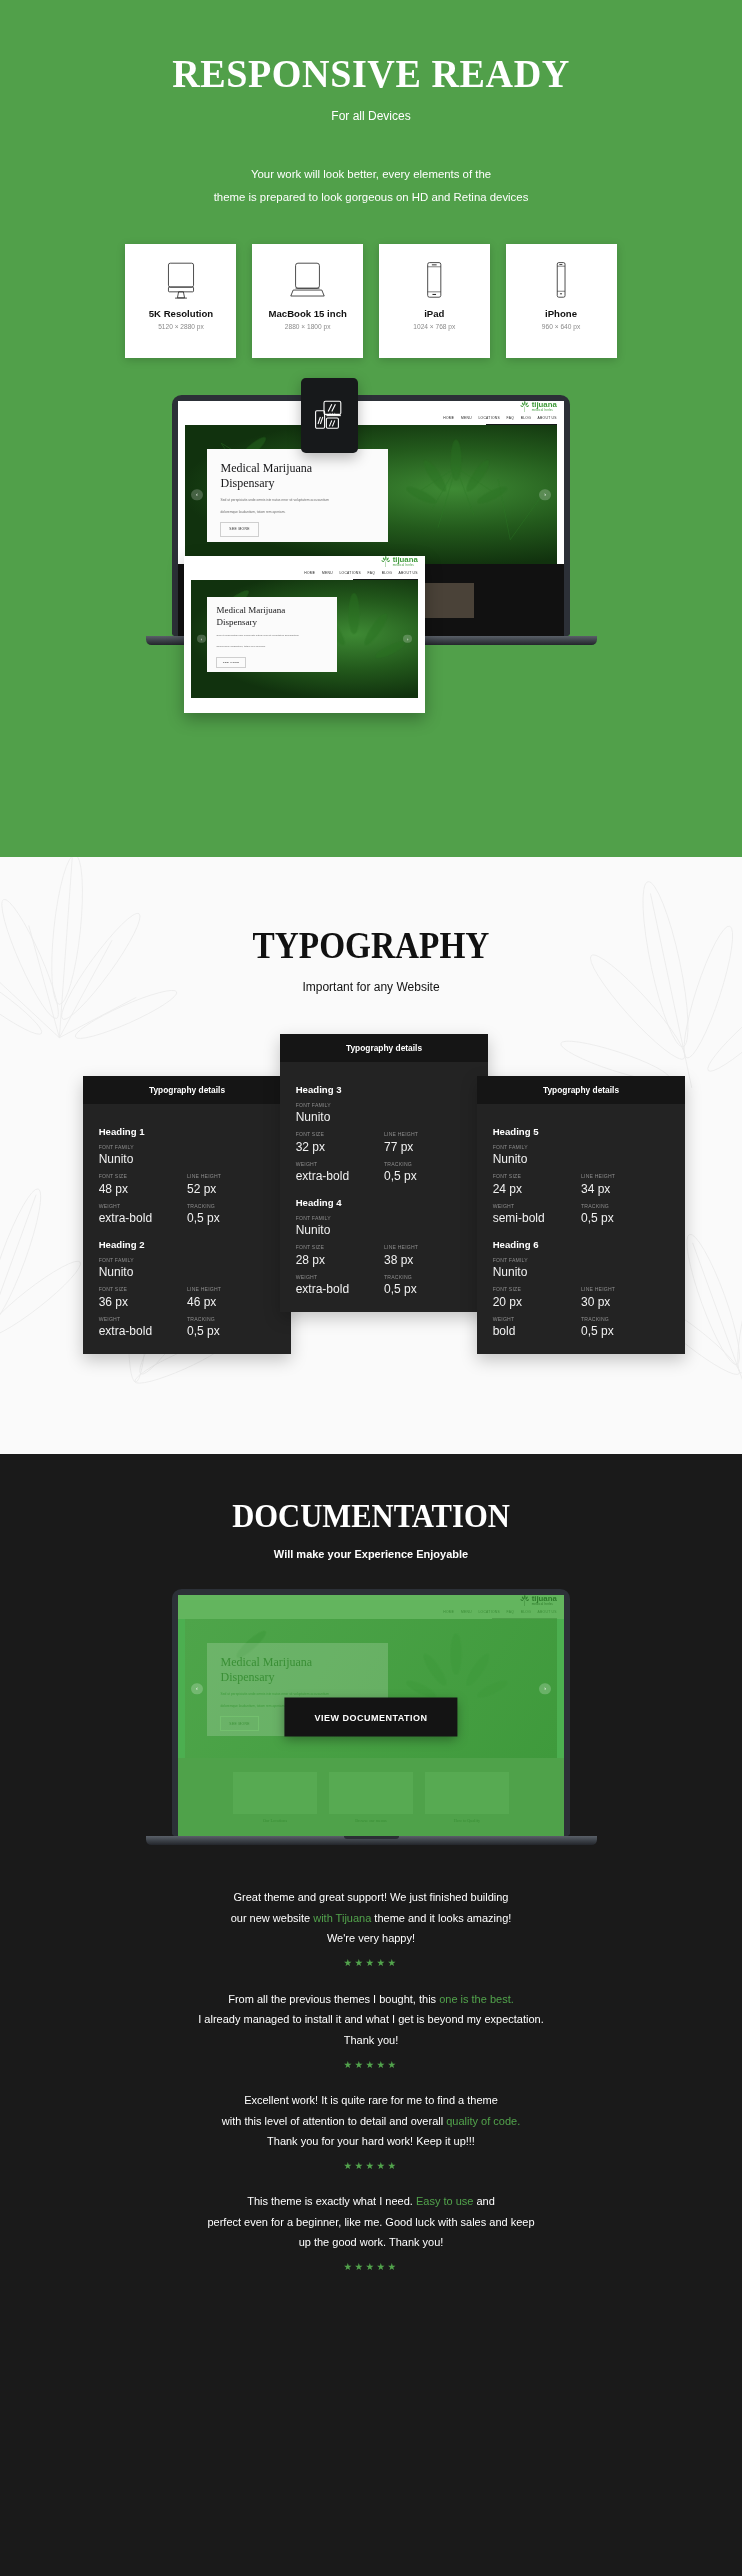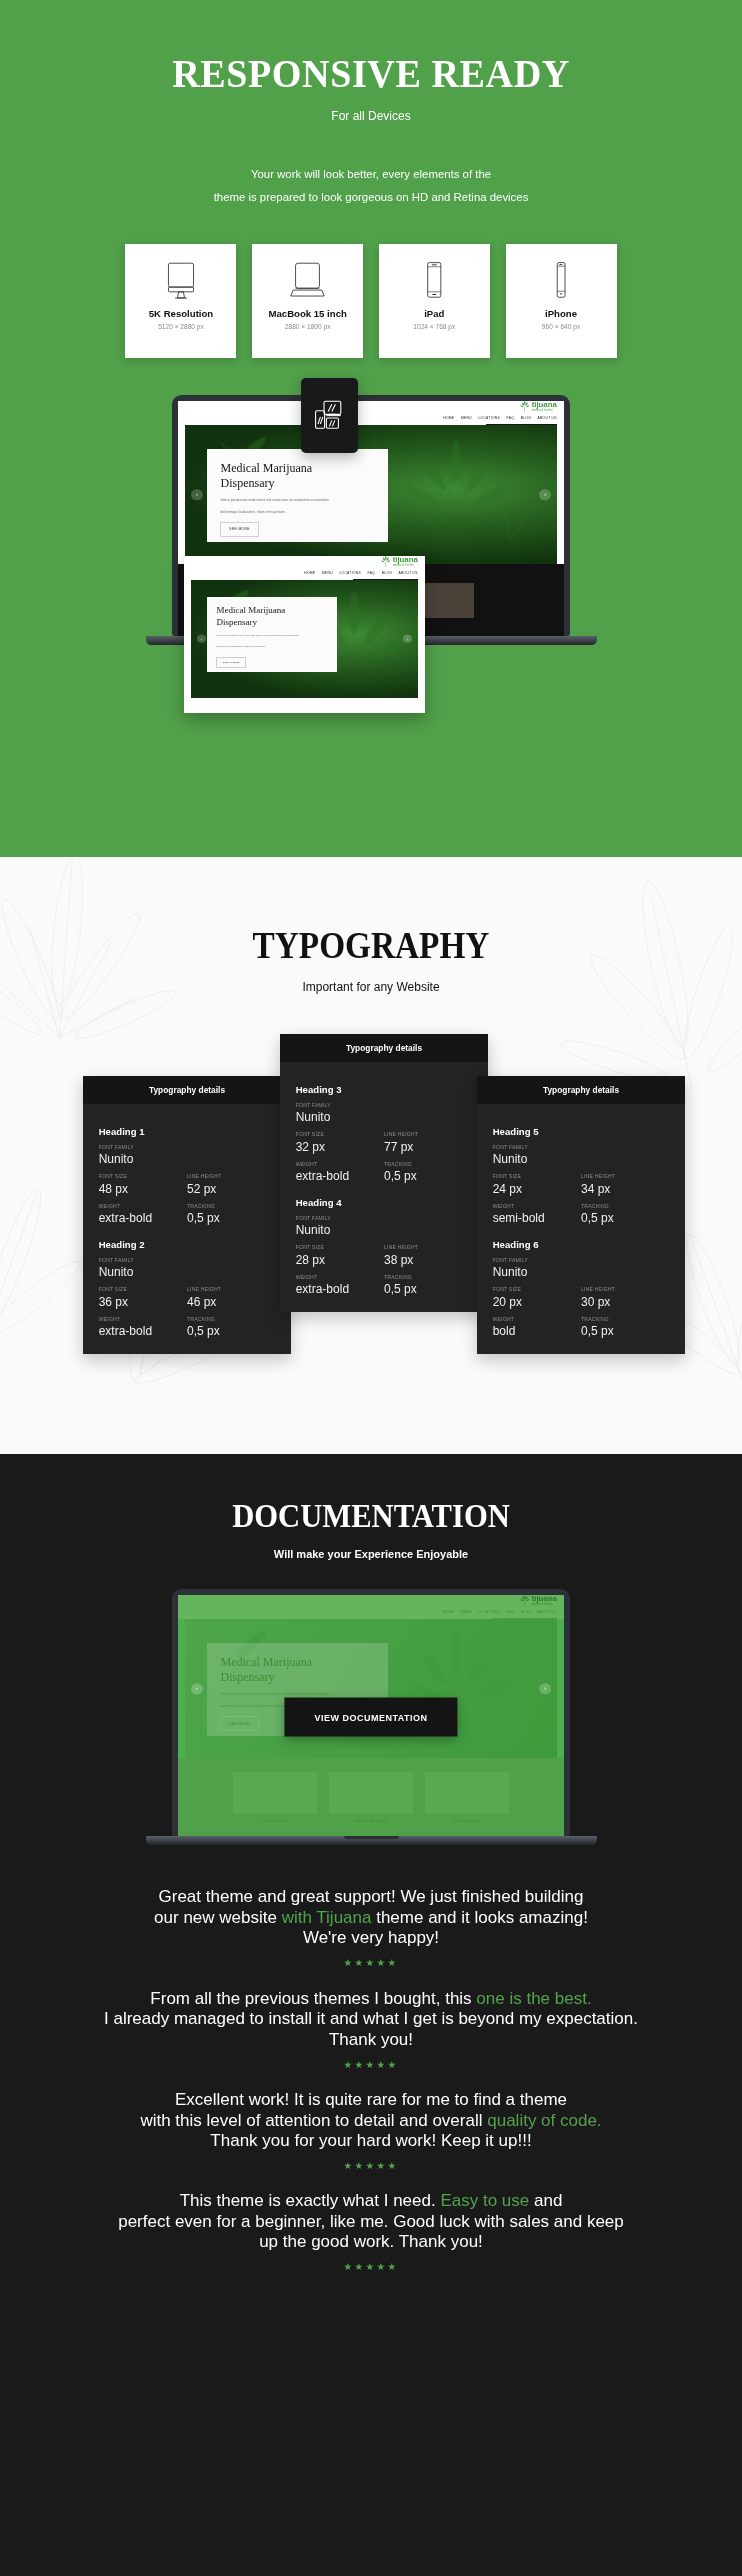--- a/index.html
+++ b/index.html
@@ -251,21 +251,21 @@
   #view-doc-button {
     position:absolute; left:50%; top: 50%; transform: translate(-50%,-50%);
     background:#141414; color:#fff; font-size: 9px; font-weight:700;
     letter-spacing:0.5px; padding: 14.5px 30px; z-index: 4;
     box-shadow: 0 3.6px 11px rgba(0,0,0,0.35);
   }
 
   #testimonials { margin-top: 42px; }
   .testimonial { text-align:center; margin-bottom: 20.5px; }
   .testimonial p {
-    color:#ffffff; font-size: 17px; line-height: 20.5px;
+    color:#ffffff; font-size: 11px; line-height: 20.5px;
   }
   .testimonial .hl { color:#52a34c; }
   .stars { margin-top: 8.4px; color:#52a34c; font-size: 9.6px; letter-spacing: 2.4px; }
 </style>
 </head>
 <body>
 
 <section id="responsive-section">
 
   <h1 id="responsive-title" class="serif-display">RESPONSIVE READY</h1>

